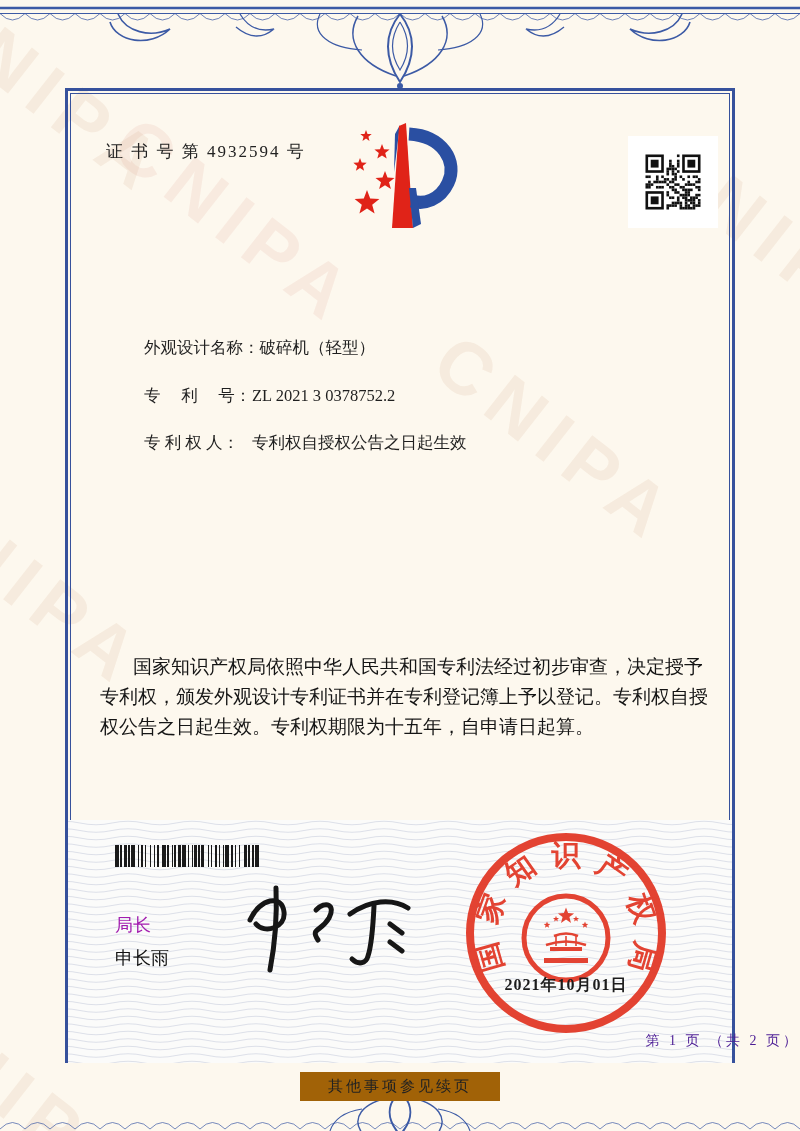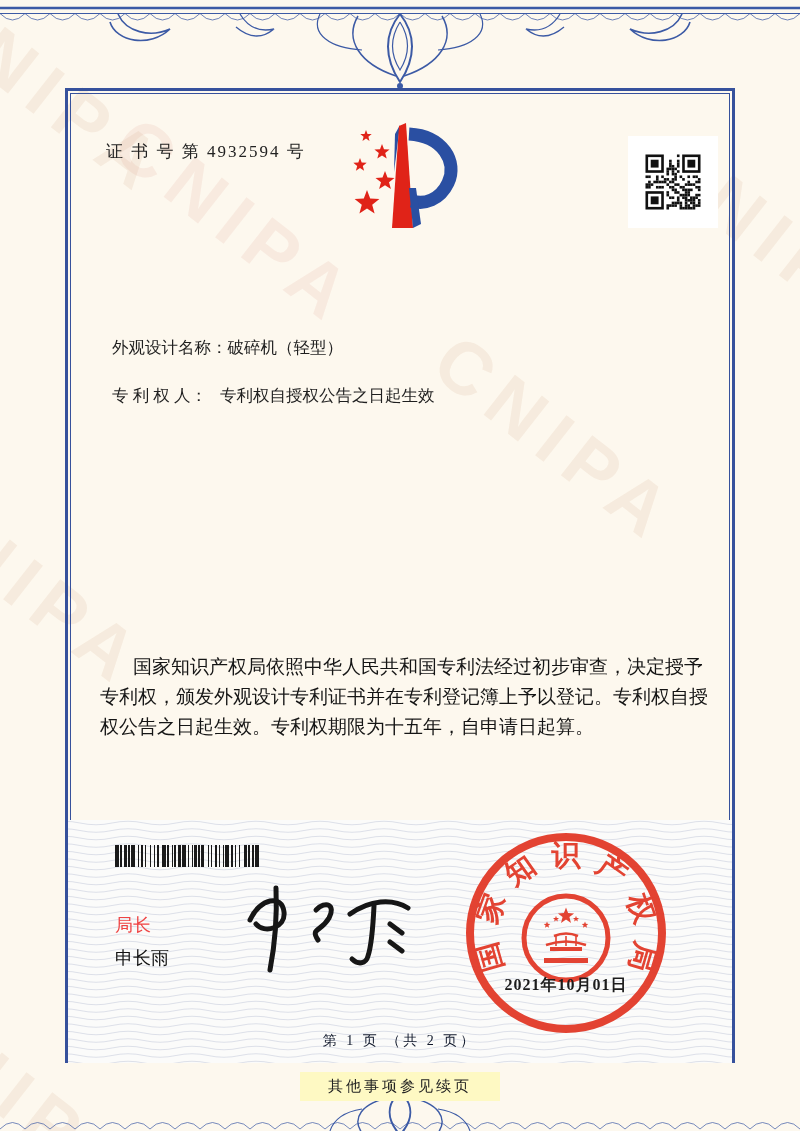--- a/index.html
+++ b/index.html
@@ -35,61 +35,61 @@
   .qr-patch { position:absolute; left:628px; top:136px; width:90px; height:92px; background:#ffffff; }
   .qr-patch svg { position:absolute; left:7px; top:8px; }
   .logo { position:absolute; left:336px; top:120px; width:132px; height:114px; }
   .doc-title {
     position:absolute; left:0; top:243px; width:800px; text-align:center;
     font-size:37px; font-weight:bold; letter-spacing:7px; color:#151515;
   }
   
   .fields { position:absolute; left:112px; top:337px; width:580px; font-size:16.5px; color:#1f1f1f; }
   .field-row { height:20px; margin-bottom:27.5px; white-space:pre; }
-  .f-label { display:inline-block; min-width:108px; white-space:pre; }
+  .f-label { display:inline-block; min-width:108px; white-space:pre;margin-left:32px; }
   .f-value { white-space:pre; }
   .w-fix { display:inline-block; width:148px; }
   
   .body-text { position:absolute; left:100px; top:652px; width:612px; }
   .body-text p {
     font-size:19px; line-height:30px; text-indent:33px; color:#151515;
     font-family:"Liberation Serif","DejaVu Serif",serif;
   }
   
   .guilloche {
     position:absolute; left:68px; top:820px; width:664px; height:243px;
     background:#fbfbfa; overflow:hidden;
   }
   .guilloche svg { position:absolute; left:0; top:0; }
   
   .barcode { position:absolute; left:115px; top:845px; width:208px; height:22px; display:flex; align-items:stretch; }
   .barcode .bar { height:100%; }
   
-  .sig-title { position:absolute; left:115px; top:913px; font-family:"Liberation Sans","DejaVu Sans",sans-serif; font-size:18px; color:#ef4444; }
+  .sig-title { position:absolute; left:115px; top:913px; font-family:"Liberation Sans","DejaVu Sans",sans-serif; font-size:18px; color:#a21caf; }
   .sig-name  { position:absolute; left:115px; top:946px; font-family:"Liberation Sans","DejaVu Sans",sans-serif; font-size:18px; color:#111; }
   .sig-hand  { position:absolute; left:232px; top:882px; width:195px; height:105px; }
   
   .seal { position:absolute; left:453px; top:832px; width:226px; height:206px; opacity:0.95; }
   .seal svg { position:absolute; left:0; top:0; }
   .seal-char {
     position:absolute; left:50%; top:50%;
     font-size:29px; font-weight:bold; color:#e23a28;
     font-family:"Liberation Serif","DejaVu Serif",serif;
   }
   .seal-date {
     position:absolute; left:0; top:143px; width:226px; text-align:center;
     font-size:16px; font-weight:bold; letter-spacing:1px; color:#111; z-index:5;
   }
   
-  .page-info { position:absolute; left:0; top:1032px; width:800px; text-align:center; font-size:14px; letter-spacing:3px; color:#0f172a; z-index:4; }
+  .page-info { position:absolute; left:0; top:1032px; width:800px; text-align:right; font-size:14px; letter-spacing:3px; color:#4c1d95; z-index:4; }
   .note-strip {
     position:absolute; left:0; top:1072px; width:800px; text-align:center; z-index:4;
   }
   .note-strip span {
-    display:inline-block; background:#fef9c3; padding:5px 28px;
+    display:inline-block; background:#a16207; padding:5px 28px;
     font-size:15px; letter-spacing:3px; color:#222;
   }
 </style>
 </head>
 <body>
 
 <div class="page">
 
   <div class="wm pink" style="left:150px; top:100px;">CNIPA</div>
   <div class="wm" style="left:470px; top:318px;">CNIPA</div>
@@ -308,20 +308,21 @@
       <polygon points="59,14 64,5 58,52" fill="#2a4fa2"></polygon>
       <polygon points="63,6 70,3 77,108 56,108" fill="#e02318"></polygon>
       <path d="M73,14 C107,16 122,42 112,63 C104,80 88,85 76,81" stroke="#2a4fa2" stroke-width="13" fill="none"></path>
       <polygon points="77,108 85,104 80,68 73,68" fill="#2a4fa2"></polygon>
     </svg>
   </div>
 
 
   <div class="fields">
     <div class="field-row"><span class="f-label">外观设计名称：</span><span class="f-value">破碎机（轻型）</span></div>
+    <div class="field-row"><span class="f-label">专　 利　 号：</span><span class="f-value">ZL 2021 3 0378752.2</span></div>
     <div class="field-row"><span class="f-label">专 利 权 人：</span><span class="f-value">专利权自授权公告之日起生效</span></div>
   </div>
 
   <div class="body-text">
     <p>国家知识产权局依照中华人民共和国专利法经过初步审查，决定授予专利权，颁发外观设计专利证书并在专利登记簿上予以登记。专利权自授权公告之日起生效。专利权期限为十五年，自申请日起算。</p>
   </div>
 
   <div class="guilloche">
     <svg width="664" height="243">
         <path d="M-20,3 q16,-3.5 32,0 q16,3.5 32,0 q16,-3.5 32,0 q16,3.5 32,0 q16,-3.5 32,0 q16,3.5 32,0 q16,-3.5 32,0 q16,3.5 32,0 q16,-3.5 32,0 q16,3.5 32,0 q16,-3.5 32,0 q16,3.5 32,0 q16,-3.5 32,0 q16,3.5 32,0 q16,-3.5 32,0 q16,3.5 32,0 q16,-3.5 32,0 q16,3.5 32,0 q16,-3.5 32,0 q16,3.5 32,0 q16,-3.5 32,0 q16,3.5 32,0 q16,-3.5 32,0 q16,3.5 32,0" stroke="#d9dde6" stroke-width="0.9" fill="none"></path>

